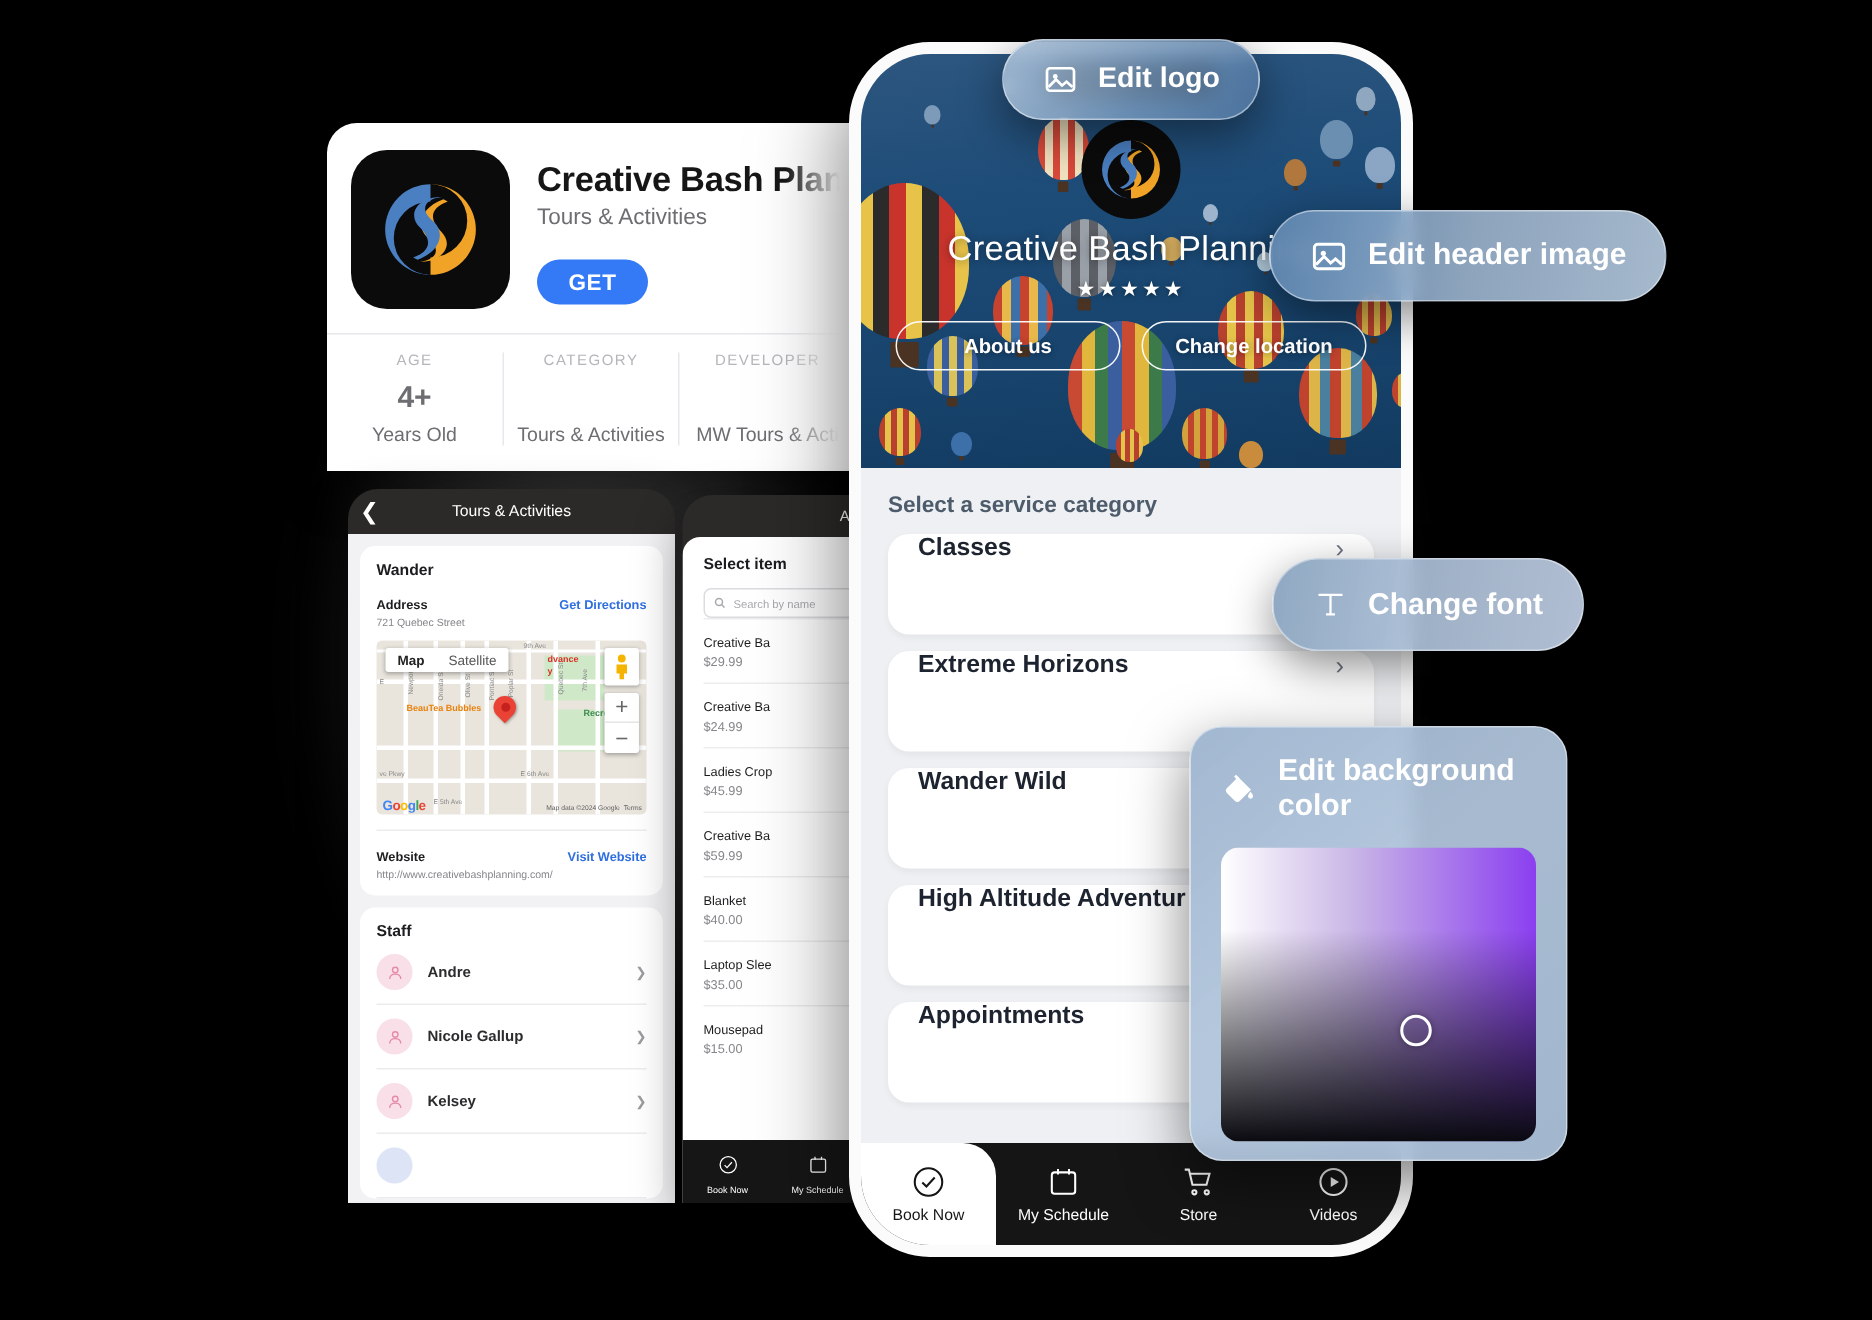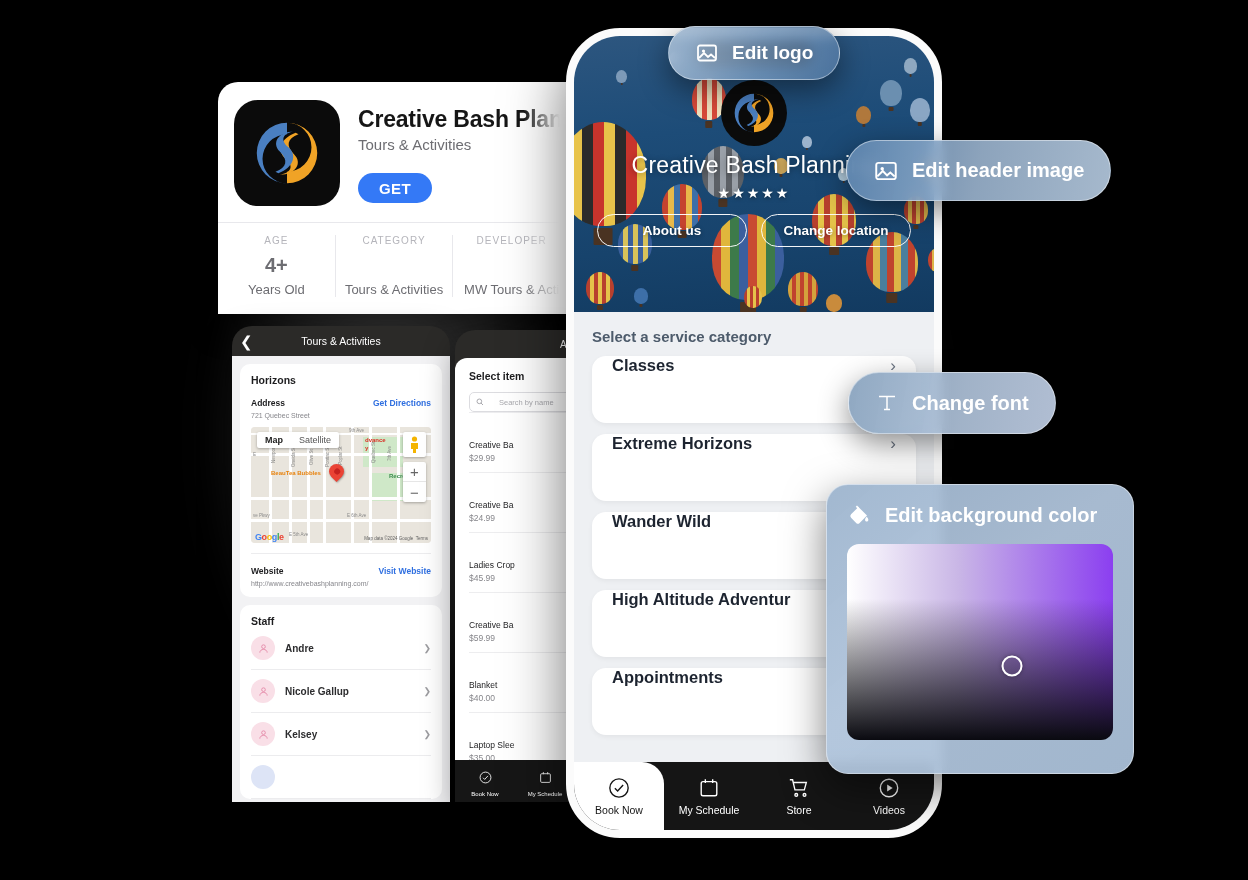--- a/index.html
+++ b/index.html
@@ -145,24 +145,24 @@
     background: #2b2a28;
     border-radius: 20px 0 0 0;
     overflow: hidden;
     box-shadow: 0 12px 32px rgba(0,0,0,0.4);
   }
   .pm-nav { height: 28px; color: #fff; font-size: 10px; display: flex; align-items: center; justify-content: flex-end; padding-right: 4px; }
   .pm-body { background: #fff; height: calc(100% - 28px); border-radius: 12px 0 0 0; padding: 12px 0 0 14px; }
   .pm-h { font-size: 10.5px; font-weight: 700; color: #1d1d1f; }
   .pm-search {
     margin-top: 10px; height: 20px; border: 1px solid #dcdce0; border-radius: 5px;
-    display: flex; align-items: center; padding-left: 6px; gap: 15px;
+    display: flex; align-items: center; padding-left: 6px; gap: 5px;
   }
   .pm-search span { font-size: 7.5px; color: #a9a9ae; white-space: nowrap; }
-  .pm-item { padding: 27px 0 9px 0; border-top: 1px solid #ededef; }
+  .pm-item { padding: 10px 0 9px 0; border-top: 1px solid #ededef; }
   .pm-item:first-of-type { margin-top: 12px; }
   .pm-nm { font-size: 8.5px; color: #1d1d1f; white-space: nowrap; }
   .pm-pr { font-size: 8.5px; color: #86868b; margin-top: 3px; }
   .pm-tabs {
     position: absolute; left: 0; bottom: 0; width: 100%; height: 42px;
     background: #161616; display: flex; align-items: center; padding-top: 4px;
   }
   .pm-tab { flex: 1; text-align: center; color: #fff; }
   .pm-tab .lb { font-size: 6px; margin-top: 3px; }
 
@@ -243,27 +243,26 @@
   }
   .pill-header {
     left: 846px; top: 140px; height: 61px; font-size: 20px;
     background: linear-gradient(100deg, rgba(96,135,176,.92), rgba(160,186,214,.88) 50%, rgba(184,205,227,.9));
   }
   .pill-font {
     left: 848px; top: 372px; height: 62px; font-size: 20px;
     background: linear-gradient(100deg, rgba(137,163,190,.95), rgba(173,192,215,.93) 55%, rgba(186,200,222,.95));
   }
   .panel-bg {
-    position: absolute; left: 793px; top: 484px; width: 308px; height: 290px;
+    position: absolute; left: 793px; top: 484px; width: 252px; height: 290px;
     border-radius: 22px; z-index: 21; padding: 18px 20px 20px 20px;
     background: linear-gradient(140deg, rgba(158,181,206,.96), rgba(176,196,219,.95) 45%, rgba(168,190,214,.96));
     border: 1px solid rgba(255,255,255,.45);
     box-shadow: 0 14px 40px rgba(0,0,0,.5);
     backdrop-filter: blur(6px);
-    margin-left: 33px;
   }
   .panel-hd { display: flex; align-items: center; gap: 13px; color: #fff; font-weight: 700; font-size: 20px; }
   .swatch {
     margin-top: 16px; height: 196px; border-radius: 12px; position: relative;
     background:
       linear-gradient(to top, #0a0a10 0%, rgba(10,10,16,0) 72%),
       linear-gradient(to right, #ffffff 0%, #c9b6e6 42%, #8b3ff0 100%);
     cursor: crosshair;
   }
   .swatch-dot {
@@ -318,21 +317,21 @@
     <div class="as-fade"></div>
   </div>
 
   <div class="phone-left">
     <div class="pl-navbar">
       <div class="pl-back">❮</div>
       <div class="pl-title">Tours &amp; Activities</div>
     </div>
     <div class="pl-body">
       <div class="pl-card">
-        <div class="pl-h">Horizons</div>
+        <div class="pl-h">Wander</div>
         <div class="pl-row">
           <div class="pl-lbl">Address</div>
           <div class="pl-link">Get Directions</div>
         </div>
         <div class="pl-val">721 Quebec Street</div>
 
         <div class="map">
           <div class="map-blk" style="left:0;top:0;width:100%;height:100%;"></div>
           <div class="map-green" style="left:112px;top:10px;width:40px;height:30px;"></div>
           <div class="map-green" style="left:118px;top:46px;width:45px;height:28px;"></div>

